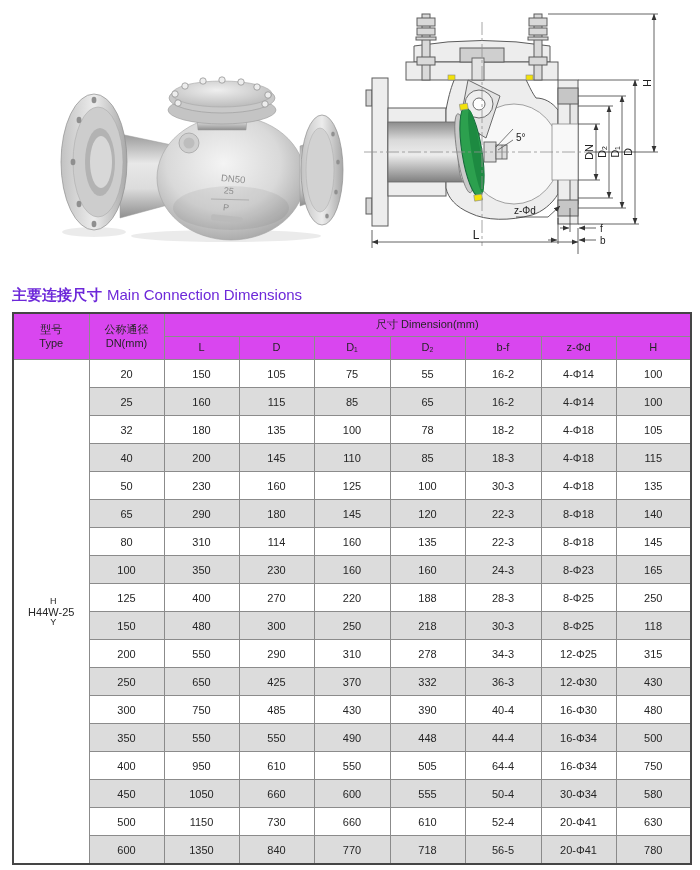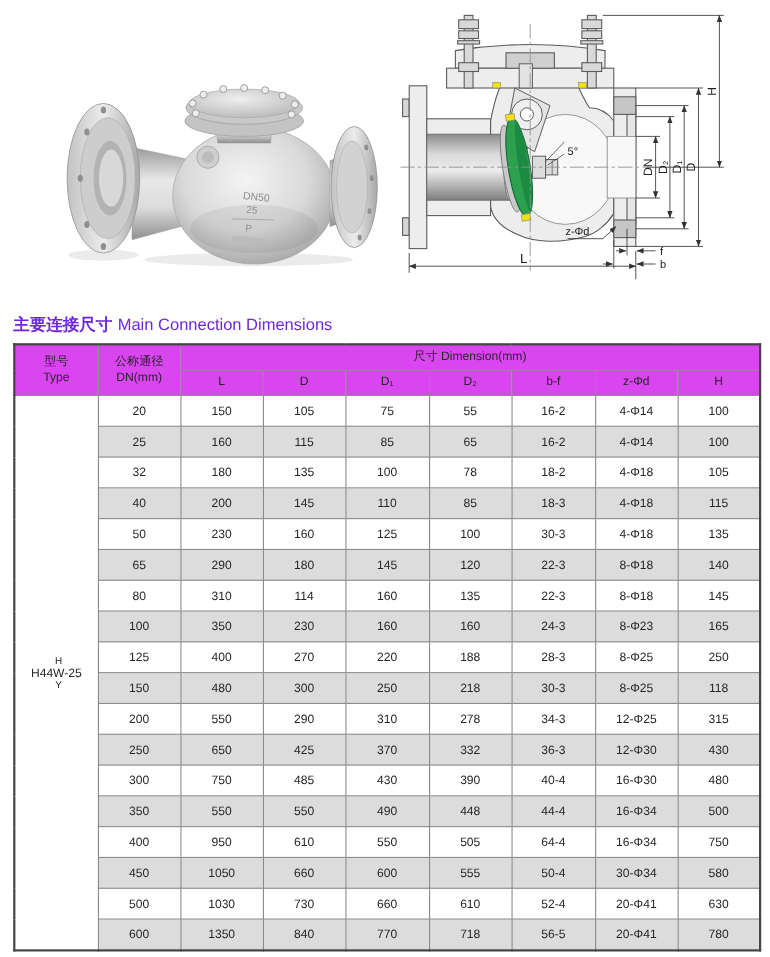--- a/index.html
+++ b/index.html
@@ -443,21 +443,21 @@
         <td>1050</td>
         <td>660</td>
         <td>600</td>
         <td>555</td>
         <td>50-4</td>
         <td>30-Φ34</td>
         <td>580</td>
       </tr>
     <tr>
         <td>500</td>
-        <td>1030</td>
+        <td>1150</td>
         <td>730</td>
         <td>660</td>
         <td>610</td>
         <td>52-4</td>
         <td>20-Φ41</td>
         <td>630</td>
       </tr>
     <tr class="alt">
         <td>600</td>
         <td>1350</td>

